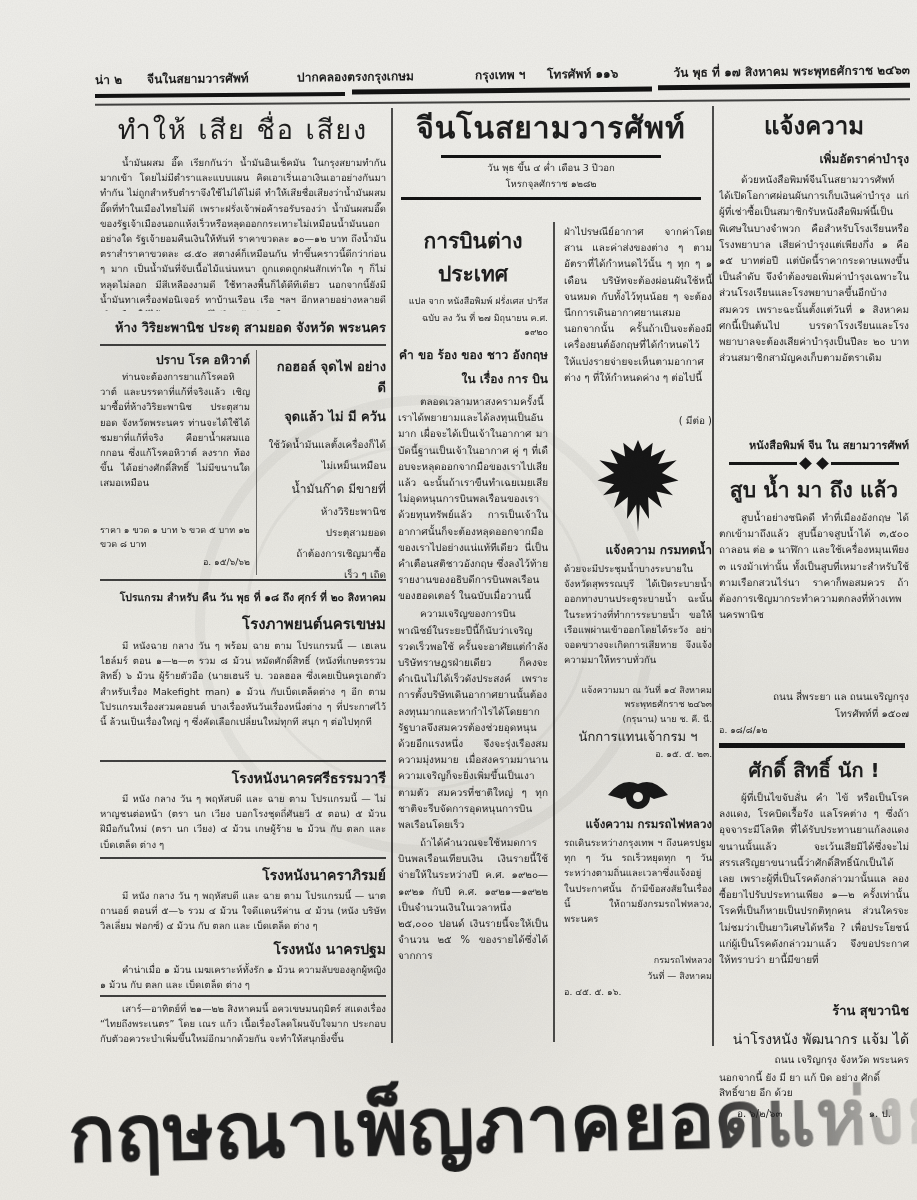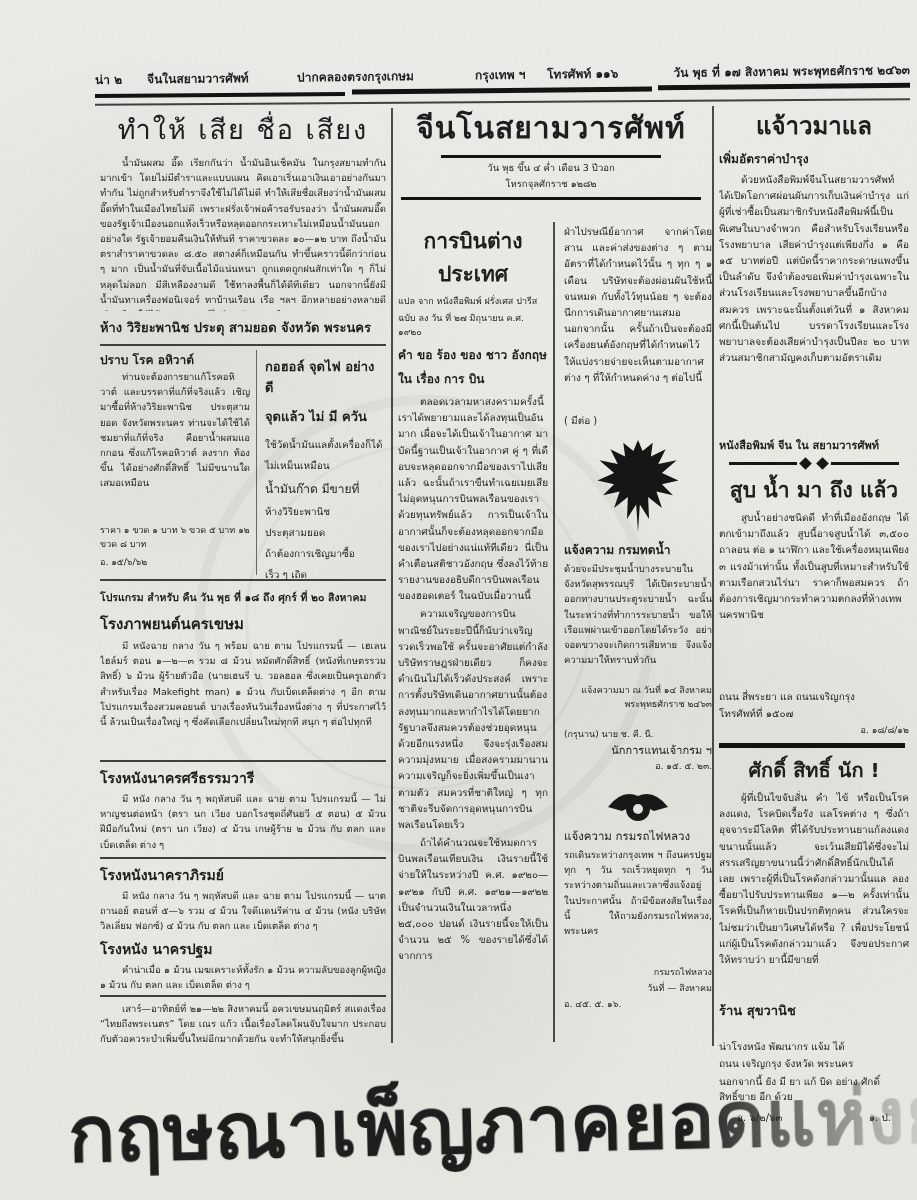--- a/index.html
+++ b/index.html
@@ -30,21 +30,21 @@
   }
   .masthead-row span{display:inline-block;}
   .headline-1{font-size:27px;font-weight:normal;text-align:center;letter-spacing:2px;}
   .headline-2{font-size:21px;font-weight:bold;text-align:center;}
   .headline-3{font-size:17px;font-weight:bold;text-align:center;}
   .bodytext{
     font-size:10px;line-height:1.62;text-align:justify;
     overflow:hidden;filter:blur(0.18px);
   }
   .bodytext-sm{font-size:9.5px;line-height:1.6;text-align:justify;overflow:hidden;filter:blur(0.18px);}
-  .center{text-align:left;}
+  .center{text-align:right;}
   .indent{text-indent:22px;}
   .logo-title{
     font-size:30px;font-weight:bold;text-align:center;letter-spacing:1px;
     filter:blur(0.3px);
   }
   .sub-line{font-size:9.5px;text-align:center;line-height:1.7;}
   .orn-divider{position:absolute;height:8px;display:flex;align-items:center;}
   .orn-divider .bar{flex:1;height:3px;background:#151515;}
   .orn-divider .dia{width:9px;height:9px;background:#151515;transform:rotate(45deg);margin:0 4px;}
   .stamp{
@@ -165,64 +165,64 @@
       <svg width="92" height="96" viewBox="0 0 100 104">
         <path fill="#141414" d="M50 2 L55 14 L66 5 L64 20 L80 12 L72 28 L92 24 L76 38 L94 46 L76 50 L88 62 L70 58 L76 76 L61 64 L62 88 L52 72 L50 102 L48 72 L38 88 L39 64 L24 76 L30 58 L12 62 L24 50 L6 46 L24 38 L8 24 L28 28 L20 12 L36 20 L34 5 L45 14 Z"></path>
         <circle cx="50" cy="40" r="9" fill="#141414"></circle>
       </svg>
     </div>
 
     <div class="center" style="font-size:12px;font-weight:bold;margin-top:6px;">แจ้งความ กรมทดน้ำ</div>
     <div class="bodytext-sm" style="height:122px;margin-top:2px;">ด้วยจะมีประชุมน้ำบางระบายในจังหวัดสุพรรณบุรี ได้เปิดระบายน้ำออกทางบานประตูระบายน้ำ ฉะนั้นในระหว่างที่ทำการระบายน้ำ ขอให้เรือแพผ่านเข้าออกโดยได้ระวัง อย่าจอดขวางจะเกิดการเสียหาย จึงแจ้งความมาให้ทราบทั่วกัน</div>
     <div style="font-size:9px;text-align:right;">แจ้งความมา ณ วันที่ ๑๔ สิงหาคม</div>
     <div style="font-size:9px;text-align:right;">พระพุทธศักราช ๒๔๖๓</div>
-    <div style="font-size:9px;text-align:left;margin-top:16px;">(กรุนาน)  นาย ช. คี. นี.</div>
-    <div style="font-size:11px;text-align:right;">นักการแทนเจ้ากรม ฯ</div>
+    <div style="font-size:9px;text-align:right;margin-top:1px;">(กรุนาน)  นาย ช. คี. นี.</div>
+    <div style="font-size:13px;text-align:center;">นักการแทนเจ้ากรม ฯ</div>
     <div style="font-size:9px;text-align:right;">อ. ๑๕. ๕. ๒๓.</div>
 
     <div style="margin:10px auto 0;width:64px;height:40px;">
       <svg width="64" height="40" viewBox="0 0 64 40">
         <path fill="#171717" d="M2 24 Q16 6 32 13 Q48 6 62 24 L48 28 Q32 19 16 28 Z"></path>
         <circle cx="32" cy="26" r="12" fill="#171717"></circle>
         <circle cx="32" cy="26" r="5" fill="#e9e7e1"></circle>
       </svg>
     </div>
 
-    <div class="center" style="font-size:11.5px;font-weight:normal;margin-top:4px;">แจ้งความ กรมรถไฟหลวง</div>
+    <div class="center" style="font-size:11.5px;font-weight:bold;margin-top:4px;">แจ้งความ กรมรถไฟหลวง</div>
     <div class="bodytext-sm" style="height:118px;margin-top:2px;">รถเดินระหว่างกรุงเทพ ฯ ถึงนครปฐมทุก ๆ วัน  รถเร็วหยุดทุก ๆ วัน ระหว่างตามถิ่นและเวลาซึ่งแจ้งอยู่ในประกาศนั้น  ถ้ามีข้อสงสัยในเรื่องนี้ ให้ถามยังกรมรถไฟหลวง, พระนคร</div>
     <div style="font-size:9px;text-align:right;">กรมรถไฟหลวง</div>
     <div style="font-size:9px;text-align:right;margin-top:2px;">วันที่ — สิงหาคม</div>
     <div style="font-size:9px;text-align:left;margin-top:2px;">อ. ๔๕. ๕. ๑๖.</div>
   </div>
 
   <div class="abs" style="left:719px;top:106px;width:190px;height:940px;">
-    <div class="headline-2" style="font-size:24px;">แจ้าวมาแล</div>
+    <div class="headline-2" style="font-size:24px;">แจ้งความ</div>
     <div class="center" style="font-size:12px;font-weight:bold;margin-top:4px;">เพิ่มอัตราค่าบำรุง</div>
     <div class="bodytext indent" style="height:258px;margin-top:4px;">ด้วยหนังสือพิมพ์จีนโนสยามวารศัพท์ ได้เปิดโอกาศผ่อนผันการเก็บเงินค่าบำรุง แก่ผู้ที่เช่าซื้อเป็นสมาชิกรับหนังสือพิมพ์นี้เป็นพิเศษในบางจำพวก คือสำหรับโรงเรียนหรือโรงพยาบาล เสียค่าบำรุงแต่เพียงกึ่ง ๑ คือ ๑๕ บาทต่อปี แต่บัดนี้ราคากระดาษแพงขึ้นเป็นลำดับ จึงจำต้องขอเพิ่มค่าบำรุงเฉพาะในส่วนโรงเรียนและโรงพยาบาลขึ้นอีกบ้างสมควร เพราะฉะนั้นตั้งแต่วันที่ ๑ สิงหาคมศกนี้เป็นต้นไป บรรดาโรงเรียนและโรงพยาบาลจะต้องเสียค่าบำรุงเป็นปีละ ๒๐ บาท ส่วนสมาชิกสามัญคงเก็บตามอัตราเดิม</div>
 
     <div class="center" style="font-size:11px;font-weight:bold;margin-top:6px;">หนังสือพิมพ์ จีน ใน สยามวารศัพท์</div>
     <div class="orn-divider" style="position:relative;width:170px;margin:5px auto 0;">
       <div class="bar"></div>
       <div class="dia"></div>
       <div class="dia"></div>
       <div class="bar"></div>
     </div>
 
     <div class="headline-3" style="font-size:21px;margin-top:6px;">สูบ น้ำ มา ถึง แล้ว</div>
     <div class="bodytext indent" style="height:176px;margin-top:4px;">สูบน้ำอย่างชนิดดี ทำที่เมืองอังกฤษ ได้ตกเข้ามาถึงแล้ว สูบนี้อาจสูบน้ำได้ ๓,๕๐๐ ถาลอน ต่อ ๑ นาฬิกา และใช้เครื่องหมุนเพียง ๓ แรงม้าเท่านั้น ทั้งเป็นสูบที่เหมาะสำหรับใช้ตามเรือกสวนไร่นา ราคาก็พอสมควร ถ้าต้องการเชิญมากระทำความตกลงที่ห้างเทพนครพานิช</div>
     <div class="center" style="font-size:10px;margin-top:3px;">ถนน สี่พระยา แล ถนนเจริญกรุง</div>
     <div class="center" style="font-size:10px;margin-top:2px;">โทรศัพท์ที่ ๑๕๐๗</div>
-    <div style="font-size:9px;text-align:right;margin-top:2px;">อ. ๑๘/๘/๑๒</div>
+    <div style="font-size:9px;text-align:left;margin-top:2px;">อ. ๑๘/๘/๑๒</div>
 
     <div class="rule-thick" style="position:relative;width:186px;height:5px;margin-top:6px;"></div>
 
     <div class="headline-3" style="font-size:20px;margin-top:6px;">ศักดิ์ สิทธิ์ นัก !</div>
     <div class="bodytext indent" style="height:206px;margin-top:4px;">ผู้ที่เป็นไขจับสั่น คำ ไข้ หรือเป็นโรคลงแดง, โรคบิดเรื้อรัง แลโรคต่าง ๆ ซึ่งถ้าอุจจาระมีโลหิต ที่ได้รับประทานยาแก้ลงแดงขนานนั้นแล้ว จะเว้นเสียมิได้ซึ่งจะไม่สรรเสริญยาขนานนี้ว่าศักดิ์สิทธิ์นักเป็นได้เลย เพราะผู้ที่เป็นโรคดังกล่าวมานั้นแล ลองซื้อยาไปรับประทานเพียง ๑—๒ ครั้งเท่านั้น โรคที่เป็นก็หายเป็นปรกติทุกคน ส่วนใครจะไม่ชมว่าเป็นยาวิเศษได้หรือ ?  เพื่อประโยชน์แก่ผู้เป็นโรคดังกล่าวมาแล้ว จึงขอประกาศให้ทราบว่า ยานี้มีขายที่</div>
     <div class="center" style="font-size:13px;font-weight:bold;margin-top:4px;">ร้าน สุขวานิช</div>
-    <div class="center" style="font-size:10px;margin-top:18px;">น่าโรงหนัง พัฒนากร แจ้ม ได้</div>
+    <div class="center" style="font-size:14px;margin-top:7px;">น่าโรงหนัง พัฒนากร แจ้ม ได้</div>
     <div class="center" style="font-size:10px;margin-top:2px;">ถนน เจริญกรุง  จังหวัด พระนคร</div>
     <div style="font-size:10px;margin-top:3px;">นอกจากนี้ ยัง มี ยา แก้ บิด อย่าง ศักดิ์</div>
     <div style="font-size:10px;">สิทธิ์ขาย อีก ด้วย</div>
     <div class="sign-row" style="margin-top:6px;padding:0 18px;">
       <span>อ. ๖/๒/๖๓</span>
       <span>๑. ป.</span>
     </div>
   </div>
 
   <div class="abs banner" style="left:68px;top:1062px;width:860px;">กฤษณาเพ็ญภาคยอดแห่งยาประจำบ้าน</div>

